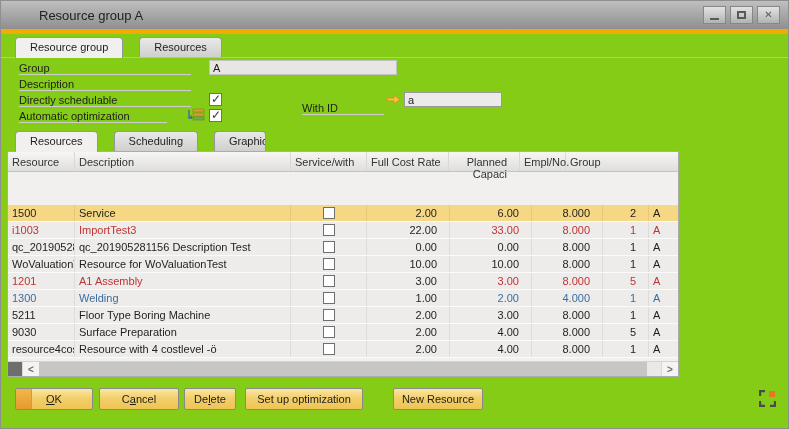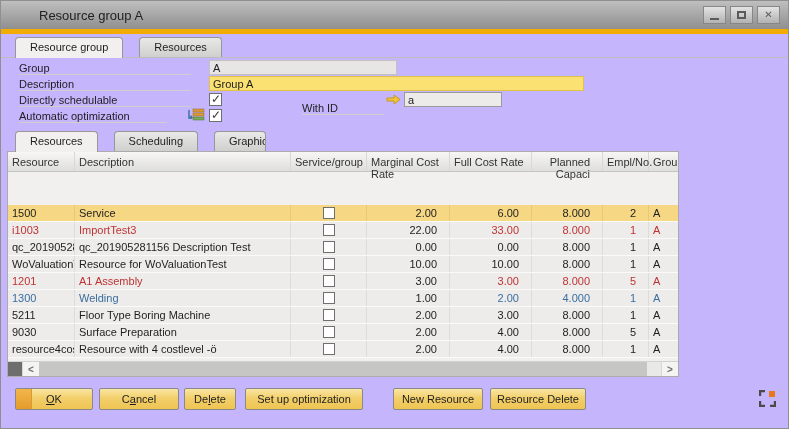--- a/index.html
+++ b/index.html
@@ -1,20 +1,20 @@
 <!DOCTYPE html>
 <html><head>
 <meta charset="utf-8">
 <style>
   * { box-sizing: border-box; margin: 0; padding: 0; }
   html,body { width:789px; height:429px; background:#fff; }
   body { font-family:"Liberation Sans", sans-serif; font-size:11px; color:#1e1e1e; }
 
   .window { position:relative; width:789px; height:429px; border:1px solid #8f8f8f;
-            background:#c4b5fd; overflow:hidden; }
+            background:#84cc16; overflow:hidden; }
 
   
   .titlebar { height:28px; background:linear-gradient(#bfbfbf,#a2a2a2 60%,#8f8f8f);
               display:flex; align-items:center; padding-left:38px; font-size:13px; color:#222; }
   .win-controls { position:absolute; top:5px; right:8px; display:flex; gap:4px; }
   .win-btn { width:23px; height:18px; background:linear-gradient(#e3e3e3,#b2b2b2);
              border:1px solid #878787; display:flex; align-items:center; justify-content:center;
              color:#5a5a5a; font-size:10px; line-height:1; cursor:default; }
   .win-btn .bar { width:9px; height:2px; background:#5a5a5a; margin-top:7px; }
   .win-btn .box { width:9px; height:8px; border:2px solid #5a5a5a; }
@@ -121,21 +121,20 @@
   <div class="panel">
     <div class="form">
 
       <div class="frow">
         <span class="flabel">Group</span>
         <input class="field f-group" readonly="" value="A" style="">
       </div>
 
       <div class="frow">
         <span class="flabel">Description</span>
-        <input class="field f-desc" readonly="" value="Group A" style="">
       </div>
 
       <div class="frow">
         <span class="flabel">Directly schedulable</span>
         <span class="checkbox cb-pos checked"></span>
         <span class="withid-label">With ID</span>
         <span class="link-arrow">
           <svg width="15" height="11" viewBox="0 0 15 11">
               <path d="M1 4 h7 V1 l6 4.5 L8 10 V7 H1 Z" fill="#f0c33c" stroke="#c79a20" stroke-width="1"></path>
             </svg>
@@ -161,22 +160,21 @@
     <div class="tabs inner-tabs">
       <div class="tab active">Resources</div>
       <div class="tab">Scheduling</div>
       <div class="tab tab-graphic">Graphic</div>
     </div>
 
     <div class="grid">
       <div class="thead">
         <div class="cell w1">Resource</div>
         <div class="cell w2">Description</div>
-        <div class="cell w3">Service/group</div>
-        <div class="cell w4">Marginal Cost Rate</div>
+        <div class="cell w3">Service/with</div>
         <div class="cell w5">Full Cost Rate</div>
         <div class="cell w6 num">Planned Capaci</div>
         <div class="cell w7">Empl/No.</div>
         <div class="cell w8">Group</div>
       </div>
       <div id="table-body">
           <div class="trow hl">
             <div class="cell w1 ">1500</div>
             <div class="cell w2 ">Service</div>
             <div class="cell w3 cserv">
@@ -310,21 +308,20 @@
         <button class="btn b2">
           <span>D</span>
           <span>e</span>
           <u>l</u>
           <span>e</span>
           <span>t</span>
           <span>e</span>
         </button>
         <button class="btn b3">Set up optimization</button>
         <button class="btn b4">New Resource</button>
-        <button class="btn b5">Resource Delete</button>
       </div>
 
     <span class="corner-icon">
       <svg width="17" height="17" viewBox="0 0 17 17">
         <path d="M1 6 V1 h5" fill="none" stroke="#4a4a4a" stroke-width="2.4"></path>
         <rect x="10" y="1" width="6" height="6" fill="#e87722"></rect>
         <path d="M16 11 v5 h-5" fill="none" stroke="#4a4a4a" stroke-width="2.4"></path>
         <path d="M1 11 v5 h5" fill="none" stroke="#4a4a4a" stroke-width="2.4"></path>
       </svg>
     </span>

